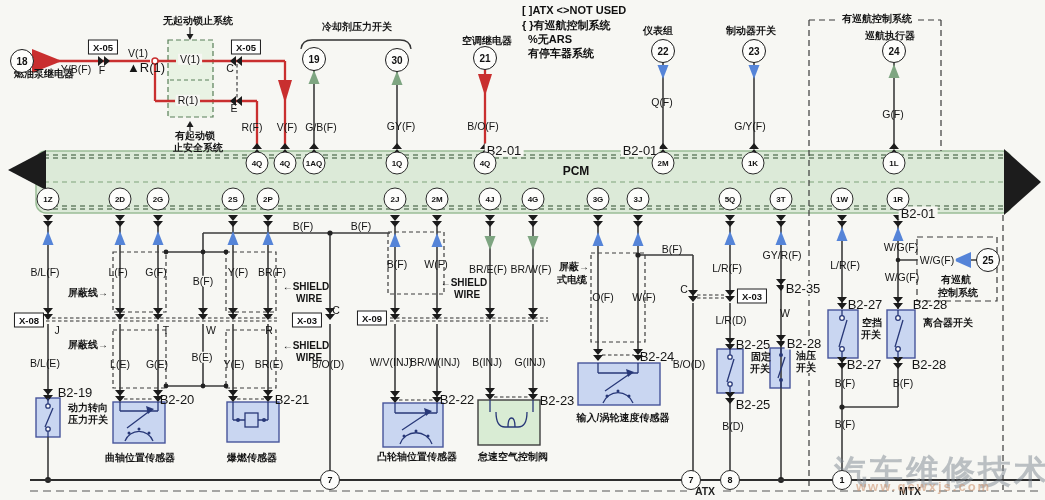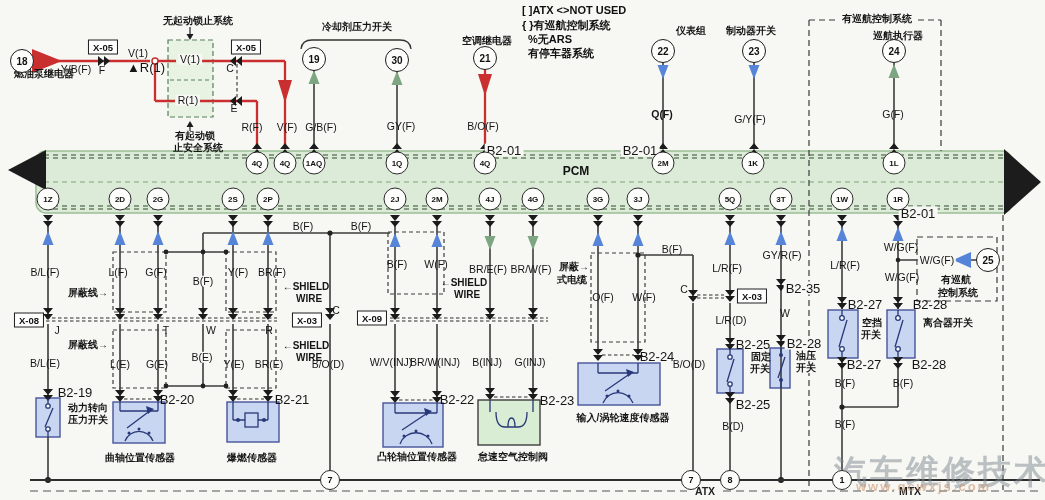--- a/index.html
+++ b/index.html
@@ -326,26 +326,26 @@
     <div class="lbl cn" style="left: 198px; top: 148px;">止安全系统</div>
     <div class="lbl" style="left: 252px; top: 127px;">R(F)</div>
     <div class="lbl" style="left: 287px; top: 127px;">V(F)</div>
     <div class="lbl" style="left: 321px; top: 127px;">G/B(F)</div>
     <div class="lbl cn" style="left: 357px; top: 27px;">冷却剂压力开关</div>
     <div class="lbl" style="left: 401px; top: 126px;">GY(F)</div>
     <div class="lbl cn" style="left: 487px; top: 41px;">空调继电器</div>
     <div class="lbl" style="left: 483px; top: 126px;">B/O(F)</div>
     <div class="lbl sm bg" style="left: 504px; top: 150px;">B2-01</div>
     <div class="lbl sm bg" style="left: 640px; top: 150px;">B2-01</div>
-    <div class="lbl cn" style="left: 658px; top: 31px; margin-left: 33px;">仪表组</div>
-    <div class="lbl" style="left: 662px; top: 114px; font-weight: bold;">Q(F)</div>
+    <div class="lbl cn" style="left: 658px; top: 31px;">仪表组</div>
+    <div class="lbl" style="left: 662px; top: 102px;">Q(F)</div>
     <div class="lbl cn" style="left: 751px; top: 31px;">制动器开关</div>
-    <div class="lbl" style="left: 750px; top: 119px;">G/Y(F)</div>
+    <div class="lbl" style="left: 750px; top: 126px;">G/Y(F)</div>
     <div class="lbl cn bg" style="left: 877px; top: 19px;">有巡航控制系统</div>
-    <div class="lbl cn" style="left: 890px; top: 36px; margin-left: 8px;">巡航执行器</div>
+    <div class="lbl cn" style="left: 890px; top: 36px;">巡航执行器</div>
     <div class="lbl" style="left: 893px; top: 114px;">G(F)</div>
     <div class="lbl" style="left: 45px; top: 272px;">B/L(F)</div>
     <div class="lbl" style="left: 118px; top: 272px;">L(F)</div>
     <div class="lbl" style="left: 156px; top: 272px;">G(F)</div>
     <div class="lbl bg" style="left: 203px; top: 281px;">B(F)</div>
     <div class="lbl" style="left: 238px; top: 272px;">Y(F)</div>
     <div class="lbl" style="left: 272px; top: 272px;">BR(F)</div>
     <div class="lbl cn" style="left: 88px; top: 293px;">屏蔽线→</div>
     <div class="lbl b" style="left: 306px; top: 287px;">←SHIELD</div>
     <div class="lbl b" style="left: 309px; top: 299px;">WIRE</div>

